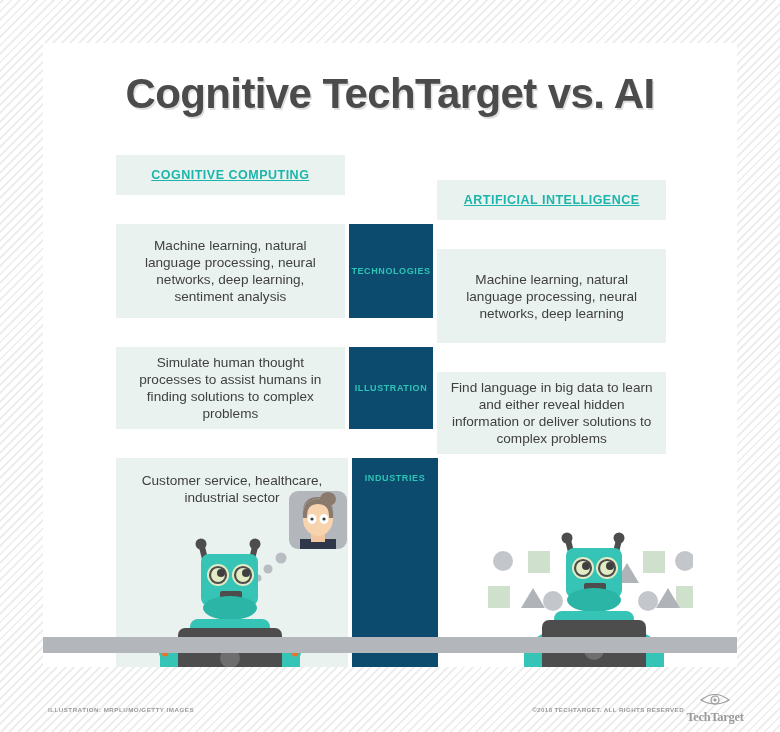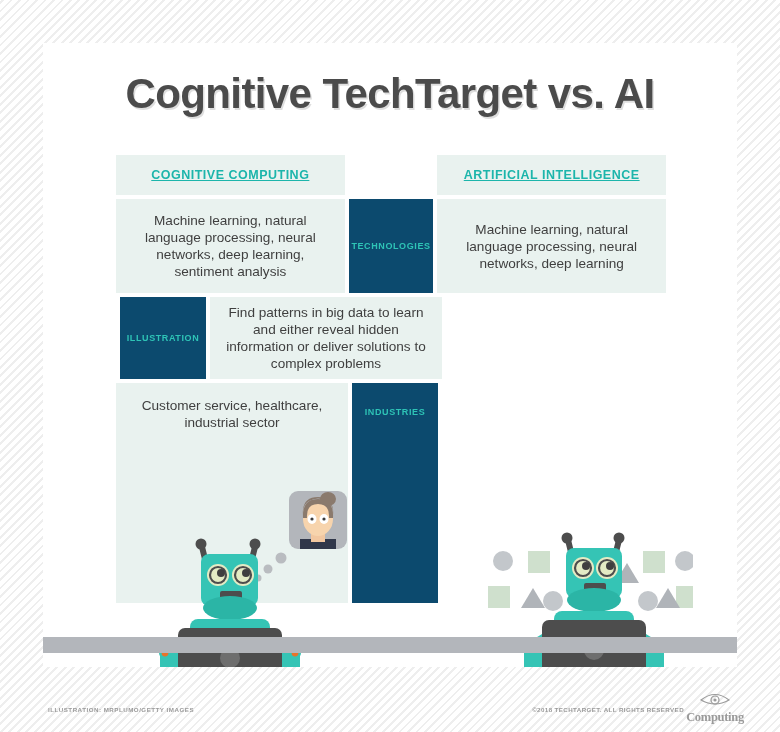--- a/index.html
+++ b/index.html
@@ -56,21 +56,21 @@
   }
 
   .row {
     display: flex;
     width: 100%;
     margin-bottom: 4px;
   }
 
   .col-left   { width: 232px; }
   .col-mid    { width: 86px; margin: 0 4px; }
-  .col-right  { width: 232px; }
+  .col-right  { width: 232px; margin-top: 25px; }
 
   .hdr-cell {
     background: #e9f2ef;
     height: 40px;
     display: flex;
     align-items: center;
     justify-content: center;
     color: #1cb5ab;
     font-size: 12.5px;
     font-weight: bold;
@@ -102,21 +102,21 @@
     justify-content: center;
     text-align: center;
   }
 
   .r1 .body-cell, .r1 .mid-cell { height: 94px; }
   .r2 .body-cell, .r2 .mid-cell { height: 82px; }
   .r3 .body-cell, .r3 .mid-cell { height: 50px; }
   .r4 .body-cell, .r4 .mid-cell { height: 220px; }
 
   .r4 .body-cell { align-items: flex-start; padding-top: 14px; }
-  .r4 .mid-cell  { align-items: flex-start; padding-top: 24px; }
+  .r4 .mid-cell  { align-items: flex-start; padding-top: 15px; }
 
   
   .illus {
     position: absolute;
     pointer-events: none;
   }
 
   
   #floor {
     position: absolute;
@@ -178,22 +178,23 @@
       <div class="hdr-cell col-right">ARTIFICIAL INTELLIGENCE</div>
     </div>
 
     <div class="row r1">
       <div class="body-cell col-left">Machine learning, natural language processing, neural networks, deep learning, sentiment analysis</div>
       <div class="mid-cell col-mid">TECHNOLOGIES</div>
       <div class="body-cell col-right">Machine learning, natural language processing, neural networks, deep learning</div>
     </div>
 
     <div class="row r2">
+      <div class="body-cell col-left">Simulate human thought processes to assist humans in finding solutions to complex problems</div>
       <div class="mid-cell col-mid">ILLUSTRATION</div>
-      <div class="body-cell col-right">Find patterns in big data to learn and either reveal hidden information or deliver solutions to complex problems</div>
+      <div class="body-cell col-right">Find language in big data to learn and either reveal hidden information or deliver solutions to complex problems</div>
     </div>
 
 
     <div class="row r4">
       <div class="body-cell col-left">Customer service, healthcare, industrial sector</div>
       <div class="mid-cell col-mid">INDUSTRIES</div>
     </div>
 
   </div>
 
@@ -321,14 +322,14 @@
 
 <div id="footer-left">ILLUSTRATION: MRPLUMO/GETTY IMAGES</div>
 <div id="footer-right">©2018 TECHTARGET. ALL RIGHTS RESERVED</div>
 
 <div id="logo">
   <svg width="30" height="15" viewBox="0 0 30 15">
     <path d="M1 8 Q15 -3 29 8 Q15 16 1 8 Z" fill="none" stroke="#9a9a9a" stroke-width="1.2"></path>
     <circle cx="15" cy="8" r="4" fill="none" stroke="#9a9a9a" stroke-width="1.2"></circle>
     <circle cx="15" cy="8" r="1.6" fill="#9a9a9a"></circle>
   </svg>
-  <div class="wordmark">Computing</div>
+  <div class="wordmark">TechTarget</div>
 </div>
 
 </body></html>

